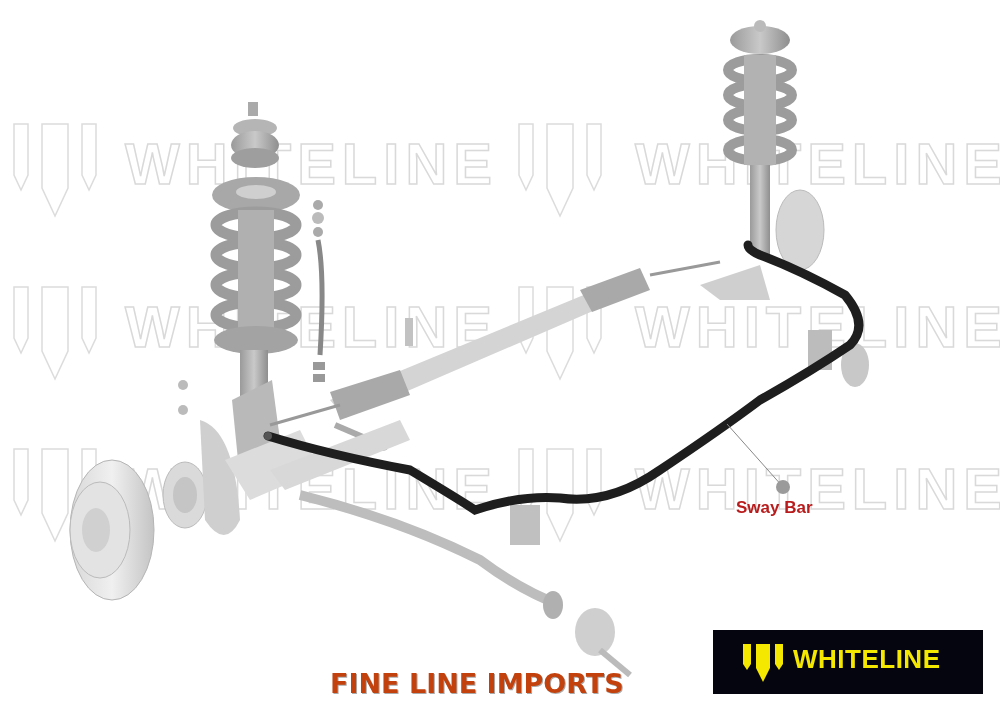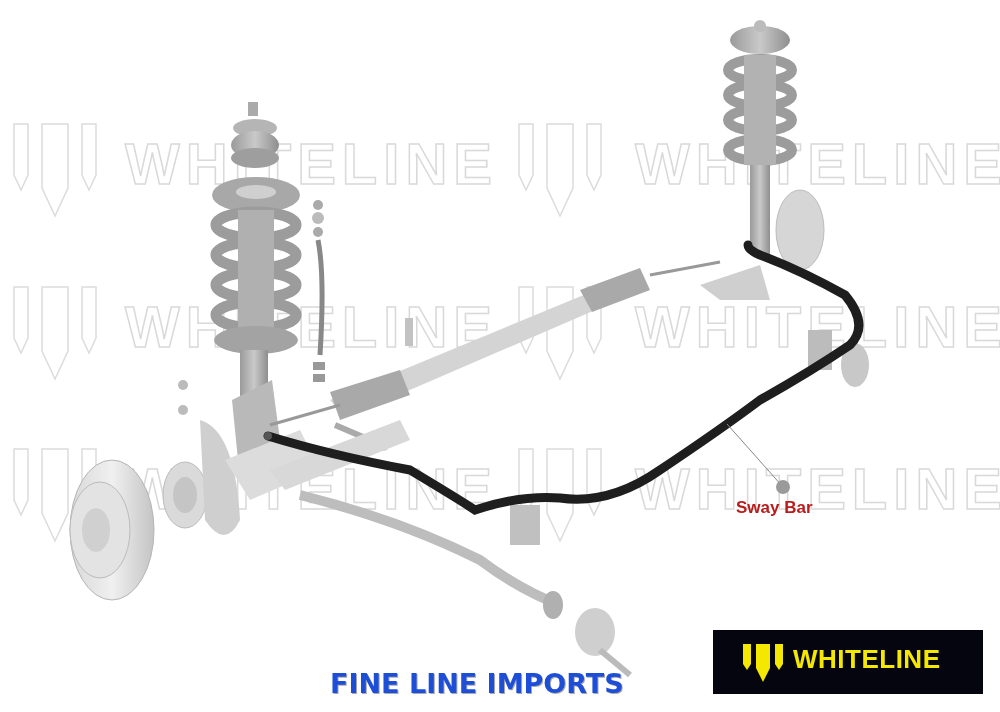--- a/index.html
+++ b/index.html
@@ -3,21 +3,21 @@
 <meta charset="utf-8">
 <style>
   html,body{margin:0;padding:0;background:#fff;}
   body{width:1000px;height:712px;position:relative;overflow:hidden;font-family:"Liberation Sans",sans-serif;}
   .wm-text{position:absolute;font-family:"Liberation Sans",sans-serif;font-weight:bold;font-size:58px;letter-spacing:6px;color:transparent;-webkit-text-stroke:1.5px #d9d9d9;}
   .wm-logo{position:absolute;}
   .diagram{position:absolute;left:0;top:0;}
   .label{position:absolute;font-weight:bold;font-size:17px;color:#b91c1c;}
   .brand-box{position:absolute;left:713px;top:630px;width:270px;height:64px;background:#05050f;}
   .brand-text{position:absolute;left:80px;top:14px;font-weight:bold;font-size:26px;color:#f5e800;letter-spacing:0.5px;}
-  .fli{position:absolute;left:330px;top:668px;font-family:"DejaVu Sans",sans-serif;font-weight:bold;font-size:27px;color:#1d4ed8;letter-spacing:0px;text-shadow:1px 1px 0 #aaa;}
+  .fli{position:absolute;left:330px;top:668px;font-family:"DejaVu Sans",sans-serif;font-weight:bold;font-size:27px;color:#c2410c;letter-spacing:0px;text-shadow:1px 1px 0 #aaa;}
 </style>
 </head>
 <body>
 
 <div id="wm">
     <svg class="wm-logo" width="90" height="100" viewBox="0 0 90 100" style="left: 10px; top: 120px; position: absolute;">
       <g fill="none" stroke="#dcdcdc" stroke-width="1.5">
         <path d="M4 4 H18 V55 L11 70 L4 55 Z"></path>
         <path d="M32 4 H58 V68 L45 96 L32 68 Z"></path>
         <path d="M72 4 H86 V55 L79 70 L72 55 Z"></path>

